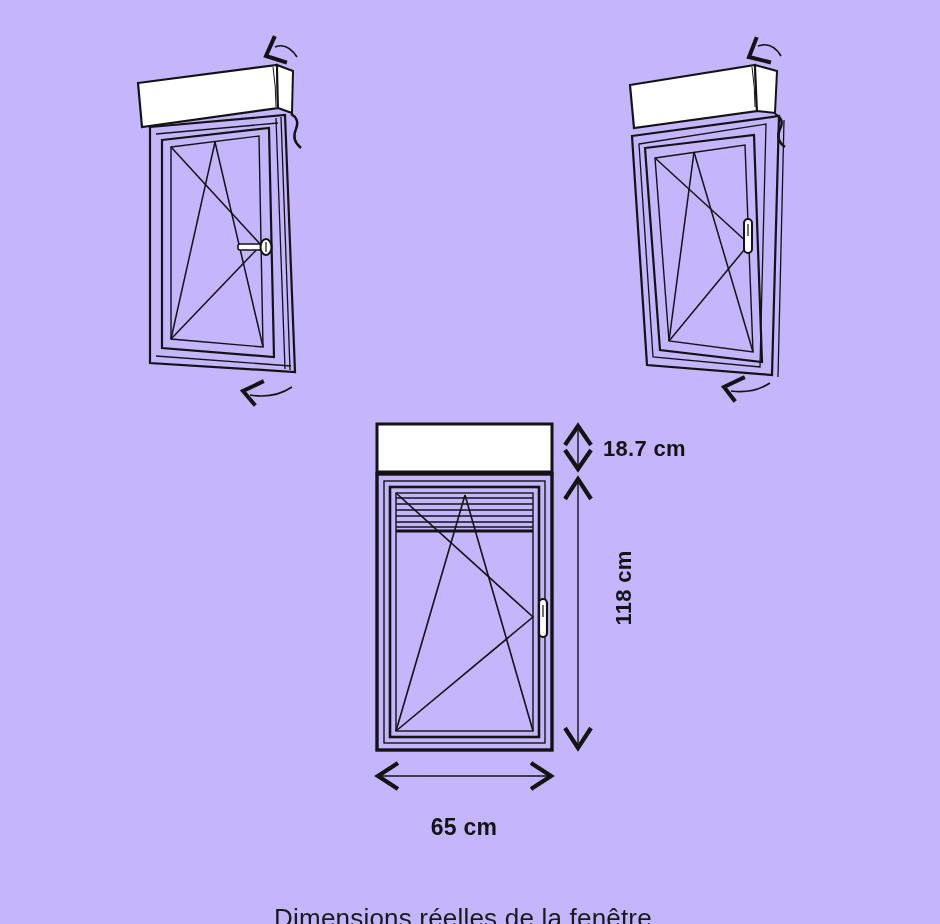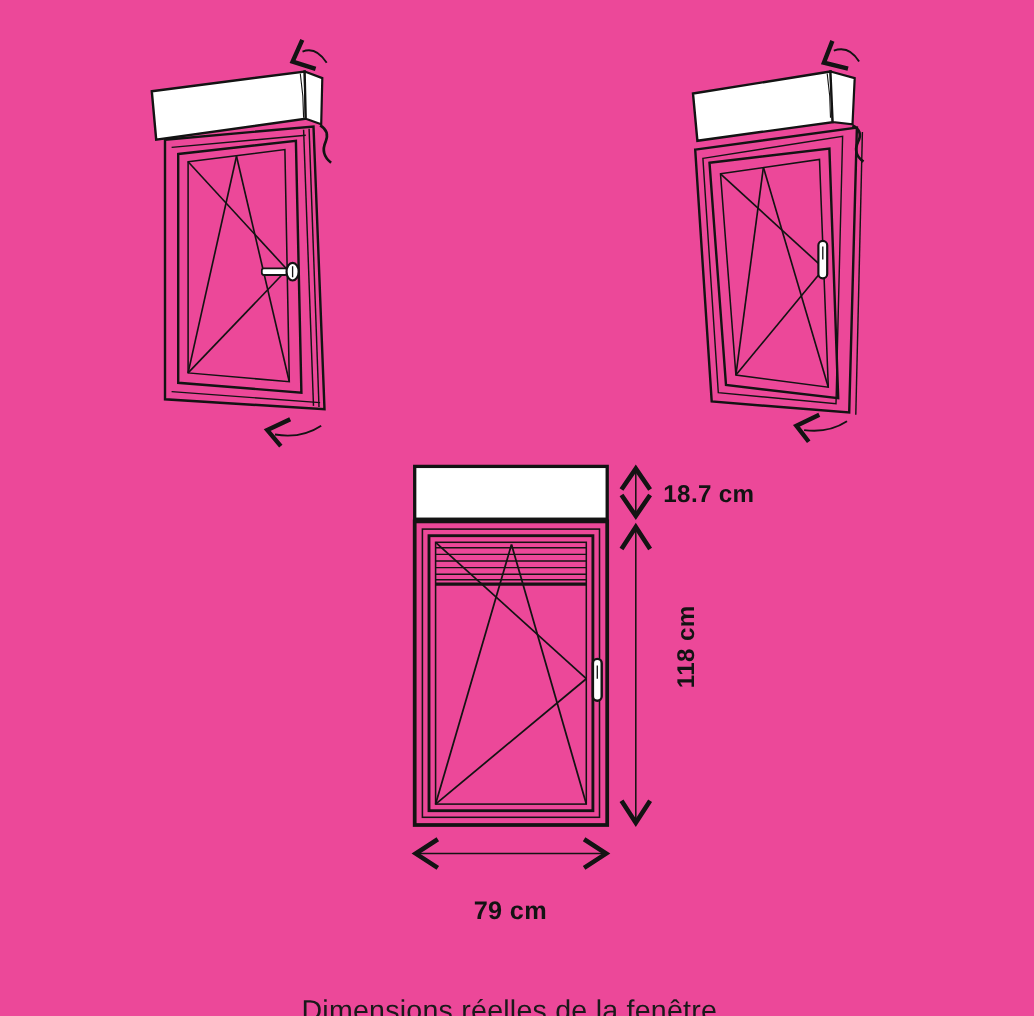--- a/index.html
+++ b/index.html
@@ -1,20 +1,20 @@
 <!DOCTYPE html>
 <html><head>
 <meta charset="utf-8">
 <style>
   html, body { margin: 0; padding: 0; background: #ffffff; }
   .stage {
     position: relative;
     width: 940px;
     height: 924px;
-    background: #ec4899;
+    background: #c4b5fd;
     font-family: "Liberation Sans", sans-serif;
     color: #131313;
     overflow: hidden;
   }
   .sketch, .elevation { position: absolute; }
   svg { display: block; }
   svg * { vector-effect: none; }
   .ink-line   { stroke: #131313; fill: none; }
   .ink-fill   { stroke: #131313; fill: #ffffff; }
   .dim-label {
@@ -193,17 +193,17 @@
 
     <g>
       <line class="ink-line" x1="18" y1="366" x2="191" y2="366" stroke-width="1.4"></line>
       <polyline class="ink-line" points="38,353 18,366 38,379" stroke-width="4.2"></polyline>
       <polyline class="ink-line" points="171,353 191,366 171,379" stroke-width="4.2"></polyline>
     </g>
   </svg>
 
   <div class="dim-label dim-box-height">18.7 cm</div>
   <div class="dim-label dim-window-height">118 cm</div>
-  <div class="dim-label dim-window-width">79 cm</div>
+  <div class="dim-label dim-window-width">65 cm</div>
 
   <div class="caption">Dimensions réelles de la fenêtre</div>
 
 </div>
 
 </body></html>

